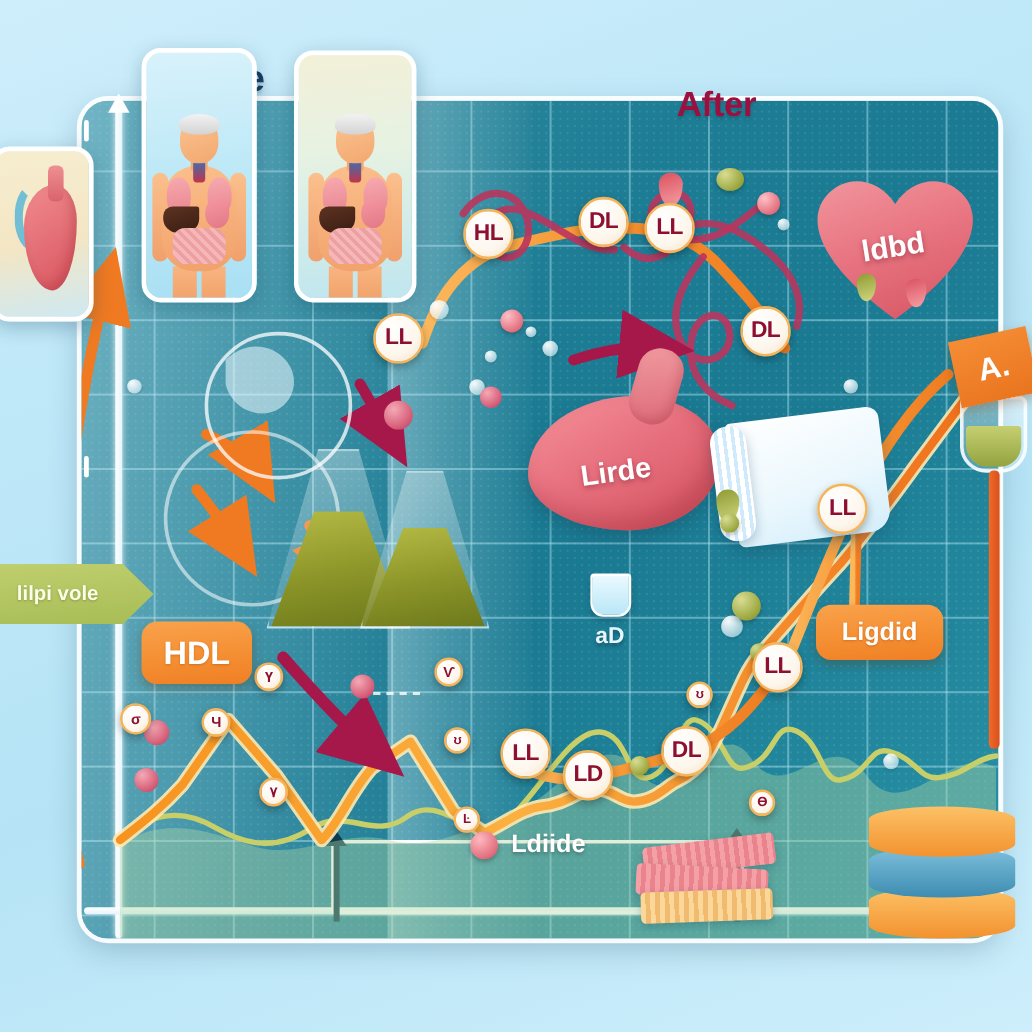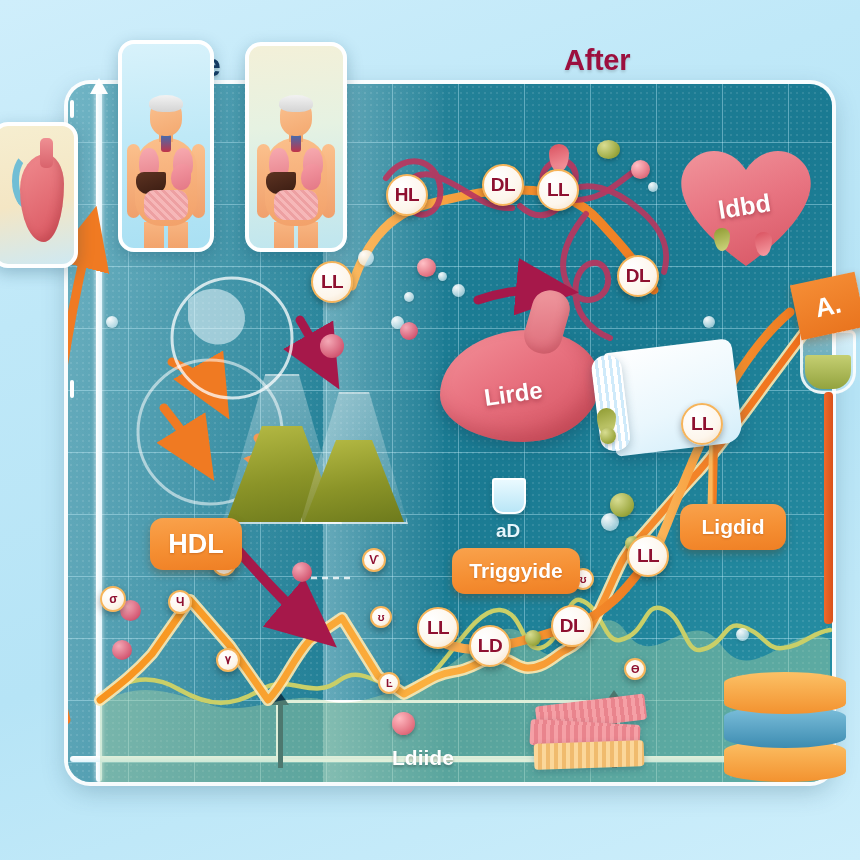--- a/index.html
+++ b/index.html
@@ -95,21 +95,21 @@
   
   .hdr {
     position: absolute;
     font-weight: bold;
     letter-spacing: -0.3px;
     text-shadow: 0 2px 3px rgba(0,0,0,0.16);
     white-space: nowrap;
   }
   #hdr-before { left: 124px; top: 48px; font-size: 31px; color: #173a63; }
   #hdr-heter  { left: 263px; top: 50px; font-size: 29px; color: #c9143c; }
-  #hdr-after  { left: 564px; top: 44px; font-size: 29px; color: #9c0f3e; }
+  #hdr-after  { left: 564px; top: 72px; font-size: 29px; color: #9c0f3e; }
 
   
   .card {
     position: absolute;
     border-radius: 16px;
     border: 4px solid #ffffff;
     overflow: hidden;
     box-shadow: 0 5px 16px rgba(15,70,95,0.28);
   }
   #card-before { left: 118px; top: 40px; width: 96px; height: 212px;
@@ -182,21 +182,21 @@
     position: absolute;
     background: linear-gradient(175deg, #f9a24c 0%, #f58f33 55%, #ef7f24 100%);
     border-radius: 13px;
     color: #ffffff;
     font-weight: bold;
     display: flex; align-items: center; justify-content: center;
     box-shadow: 0 4px 9px rgba(100,50,10,0.30);
     text-shadow: 0 1px 2px rgba(140,60,10,0.35);
     white-space: nowrap;
   }
-  #chip-hdl  { left: 118px; top: 518px; width: 92px; height: 52px; font-size: 27px; margin-left: 32px; }
+  #chip-hdl  { left: 118px; top: 518px; width: 92px; height: 52px; font-size: 27px; }
   #chip-trig { left: 452px; top: 548px; width: 128px; height: 46px; font-size: 21px; }
   #chip-ligd { left: 680px; top: 504px; width: 106px; height: 46px; font-size: 21px; }
 
   
   #tag-green {
     position: absolute; left: 0px; top: 470px; width: 128px; height: 50px;
     background: linear-gradient(175deg,#bfce6e,#a7bd55);
     display: flex; align-items: center; justify-content: flex-start;
     padding-left: 14px;
     color: #fbfde8; font-size: 17px; font-weight: bold;
@@ -210,22 +210,22 @@
     position: absolute; left: 795px; top: 278px; width: 66px; height: 56px;
     background: linear-gradient(170deg,#f58d35,#e9741e);
     transform: rotate(-12deg);
     display: flex; align-items: center; justify-content: center;
     color: #fff; font-size: 26px; font-weight: bold;
     box-shadow: 0 4px 10px rgba(120,60,10,0.32);
   }
 
   
   #legend {
-    position: absolute; left: 392px; top: 712px;
-    display: flex; align-items: flex-start; gap: 11px; flex-direction: column;
+    position: absolute; left: 392px; top: 692px;
+    display: flex; align-items: flex-end; gap: 11px;
   }
   .legend-dot {
     width: 23px; height: 23px; border-radius: 50%;
     background: radial-gradient(circle at 33% 28%, #ffb9c0, #e26e7e 70%, #c2475c);
     box-shadow: 0 2px 4px rgba(0,0,0,0.3);
   }
   .legend-label {
     color: #ffffff; font-size: 21px; font-weight: bold;
     text-shadow: 0 2px 3px rgba(0,0,0,0.30);
   }
@@ -635,22 +635,22 @@
       <div class="node" style="left: 311px; top: 261px;">LL</div>
       <div class="node" style="left: 617px; top: 255px;">DL</div>
       <div class="node" style="left: 681px; top: 403px;">LL</div>
       <div class="node" style="left: 417px; top: 607px;">LL</div>
       <div class="node" style="left: 469px; top: 625px;">LD</div>
       <div class="node" style="left: 551px; top: 605px;">DL</div>
       <div class="node" style="left: 627px; top: 535px;">LL</div>
     </div>
 
   <div class="chip" id="chip-hdl">HDL</div>
-  <div class="chip" id="chip-trig">Triggyide</div>
   <div class="chip" id="chip-ligd">Ligdid</div>
+  <div id="tag-green">lilpi vole</div>
 
   <div id="legend">
     <div class="legend-dot"></div>
     <div class="legend-label">Ldiide</div>
   </div>
 
 
 </div>
 
 </body></html>

